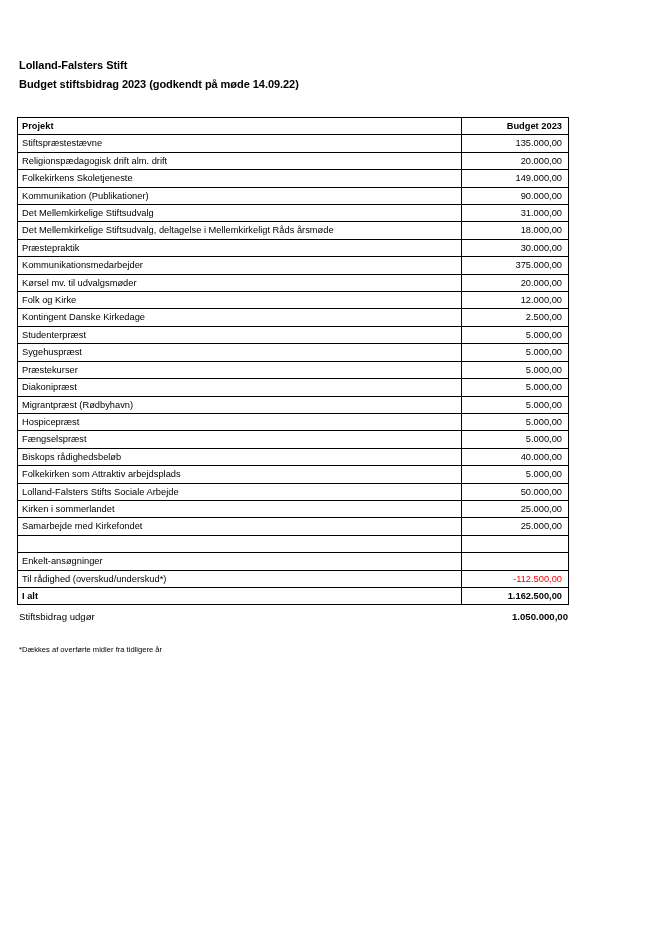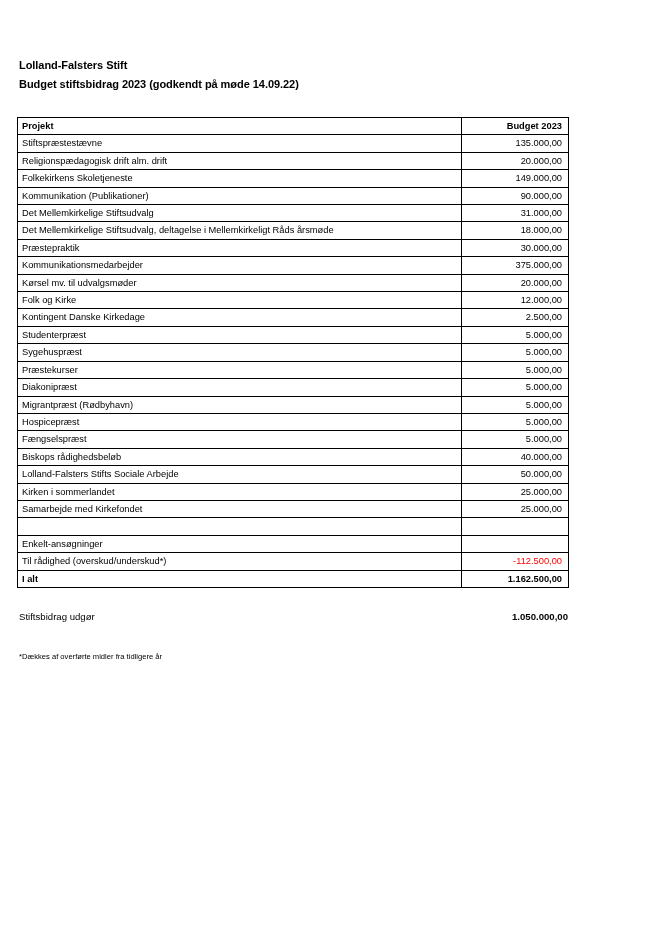--- a/index.html
+++ b/index.html
@@ -97,21 +97,21 @@
   .footer-line {
     display: flex;
     justify-content: space-between;
     align-items: flex-end;
     font-size: 9.6px;
     line-height: 15px;
   }
   .footer-line .f-label { text-align: left; }
   .footer-line .f-value { font-weight: bold; text-align: right; }
   .footnote {
-    margin-top: 27px;
+    margin-top: 20px;
     font-size: 7.6px;
     line-height: 11px;
   }
 </style>
 </head>
 <body>
 
 <div class="page">
 
   <div class="doc-heading">
@@ -202,20 +202,24 @@
           </tr>
           <tr>
             <td class="proj">Fængselspræst</td>
             <td class="val">5.000,00</td>
           </tr>
           <tr>
             <td class="proj">Biskops rådighedsbeløb</td>
             <td class="val">40.000,00</td>
           </tr>
           <tr>
+            <td class="proj">Folkekirken som Attraktiv arbejdsplads</td>
+            <td class="val">5.000,00</td>
+          </tr>
+          <tr>
             <td class="proj">Lolland-Falsters Stifts Sociale Arbejde</td>
             <td class="val">50.000,00</td>
           </tr>
           <tr>
             <td class="proj">Kirken i sommerlandet</td>
             <td class="val">25.000,00</td>
           </tr>
           <tr>
             <td class="proj">Samarbejde med Kirkefondet</td>
             <td class="val">25.000,00</td>

